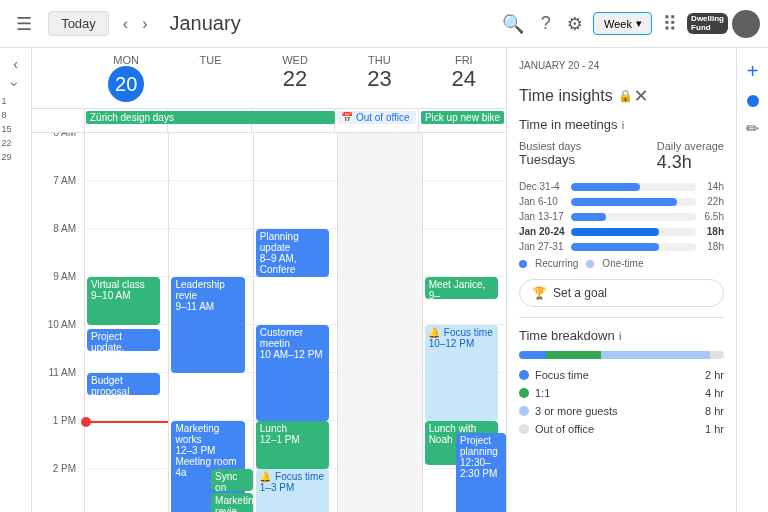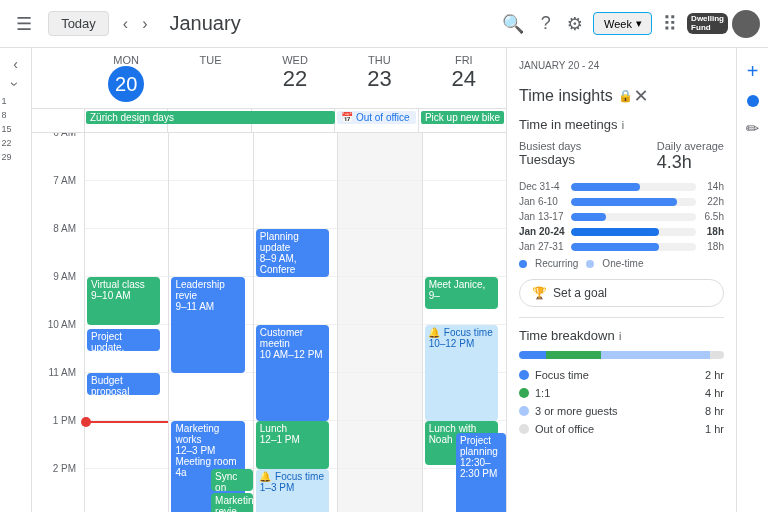--- a/index.html
+++ b/index.html
@@ -274,21 +274,21 @@
             <div class="hour-line"></div>
               <div class="hour-line"></div>
             <div class="hour-line"></div>
               <div class="hour-line"></div>
             <div class="hour-line"></div>
               <div class="hour-line"></div>
             <div class="hour-line"></div>
               <div class="hour-line"></div>
 
           </div>
-          <div class="event green" style="top:144px; height:32px;">Meet Janice, 9–</div>
+          <div class="event green" style="top:144px; height:22px;">Meet Janice, 9–</div>
           <div class="event light-blue" style="top:192px; height:96px; background:#c8e6f9; color:#1565c0;">🔔 Focus time<br>10–12 PM</div>
           <div class="event green" style="top:288px; height:44px;">Lunch with Noah</div>
           <div class="event blue" style="top:300px; height:96px; left:40%; right:0px;">Project planning<br>12:30–2:30 PM</div>
 
         </div>
       </div>
     </div>
   </div>
 
   <div class="insights-panel">

